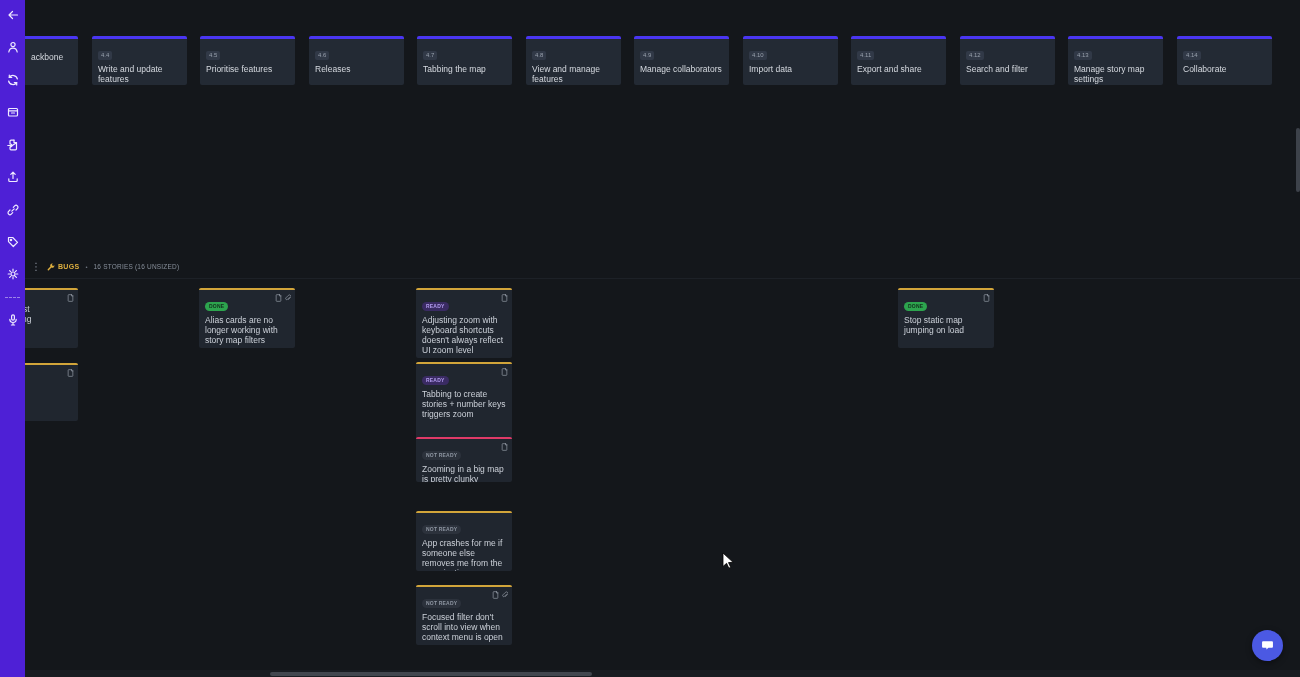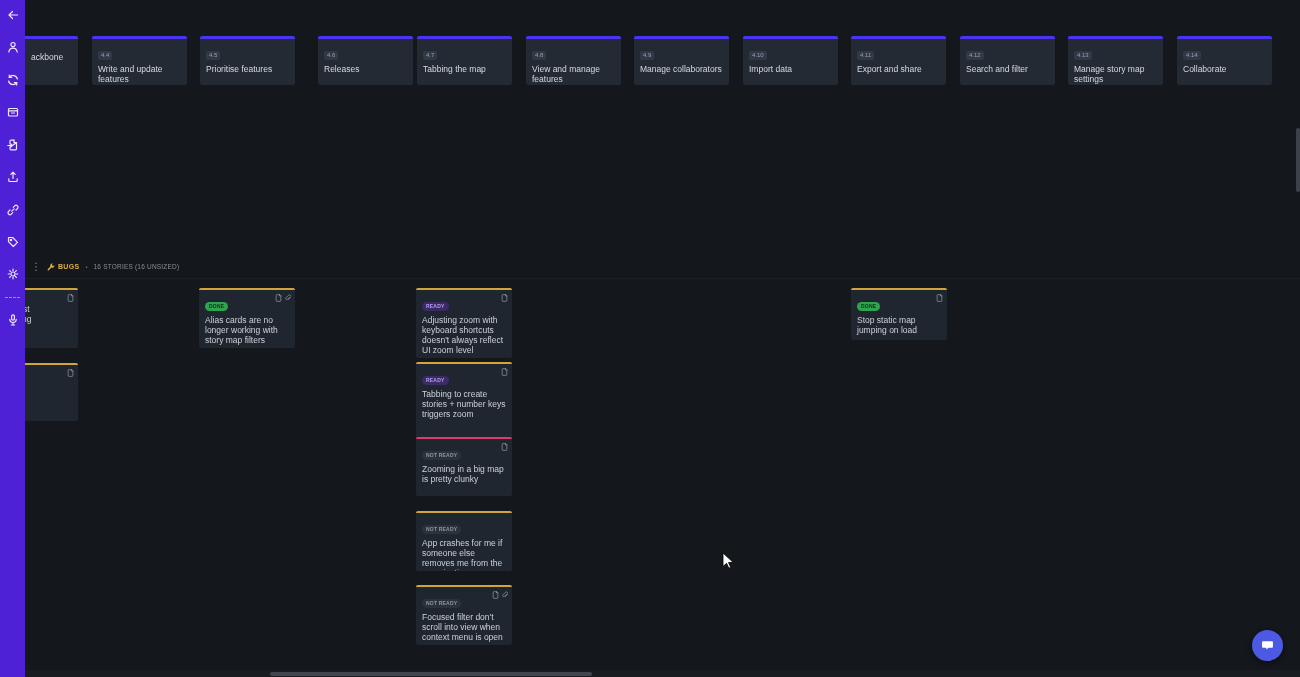--- a/index.html
+++ b/index.html
@@ -82,21 +82,21 @@
   </div>
 
   <div class="jcard" style="left:92px">
     <span class="jbadge">4.4</span>
     <span class="jlabel">Write and update features</span>
   </div>
   <div class="jcard" style="left:200px">
     <span class="jbadge">4.5</span>
     <span class="jlabel">Prioritise features</span>
   </div>
-  <div class="jcard" style="left:318px">
+  <div class="jcard" style="left:309px">
     <span class="jbadge">4.6</span>
     <span class="jlabel">Releases</span>
   </div>
   <div class="jcard" style="left:417px">
     <span class="jbadge">4.7</span>
     <span class="jlabel">Tabbing the map</span>
   </div>
   <div class="jcard" style="left:526px">
     <span class="jbadge">4.8</span>
     <span class="jlabel">View and manage features</span>
@@ -186,21 +186,21 @@
   <div class="scard" style="left:416px;top:362px;height:78px">
     <div class="cicons">
       <svg viewBox="0 0 10 12">
           <path d="M6.5 1H2.3a.8.8 0 0 0-.8.8v8.4c0 .4.4.8.8.8h5.4a.8.8 0 0 0 .8-.8V3z"></path>
           <path d="M6.5 1v2h2"></path>
         </svg>
     </div>
     <span class="sbadge ready">READY</span>
     <span class="stitle">Tabbing to create stories + number keys triggers zoom</span>
   </div>
-  <div class="scard pink" style="left:416px;top:437px;height:59px">
+  <div class="scard pink" style="left:416px;top:437px;height:45px">
     <div class="cicons">
       <svg viewBox="0 0 10 12">
           <path d="M6.5 1H2.3a.8.8 0 0 0-.8.8v8.4c0 .4.4.8.8.8h5.4a.8.8 0 0 0 .8-.8V3z"></path>
           <path d="M6.5 1v2h2"></path>
         </svg>
     </div>
     <span class="sbadge notready">NOT READY</span>
     <span class="stitle">Zooming in a big map is pretty clunky</span>
   </div>
   <div class="scard" style="left:416px;top:511px;height:60px">
@@ -214,21 +214,21 @@
           <path d="M6.5 1v2h2"></path>
         </svg>
       <svg viewBox="0 0 10 12">
           <path d="M8 5 5 8a1.6 1.6 0 0 1-2.3-2.3l3.5-3.5a2.2 2.2 0 1 1 3.1 3.1L6.2 8.4"></path>
         </svg>
     </div>
     <span class="sbadge notready">NOT READY</span>
     <span class="stitle">Focused filter don't scroll into view when context menu is open</span>
   </div>
 
-  <div class="scard" style="left:851px;top:288px;height:52px">
+  <div class="scard" style="left:898px;top:288px;height:60px">
     <div class="cicons">
       <svg viewBox="0 0 10 12">
           <path d="M6.5 1H2.3a.8.8 0 0 0-.8.8v8.4c0 .4.4.8.8.8h5.4a.8.8 0 0 0 .8-.8V3z"></path>
           <path d="M6.5 1v2h2"></path>
         </svg>
     </div>
     <span class="sbadge done">DONE</span>
     <span class="stitle">Stop static map jumping on load</span>
   </div>
 

